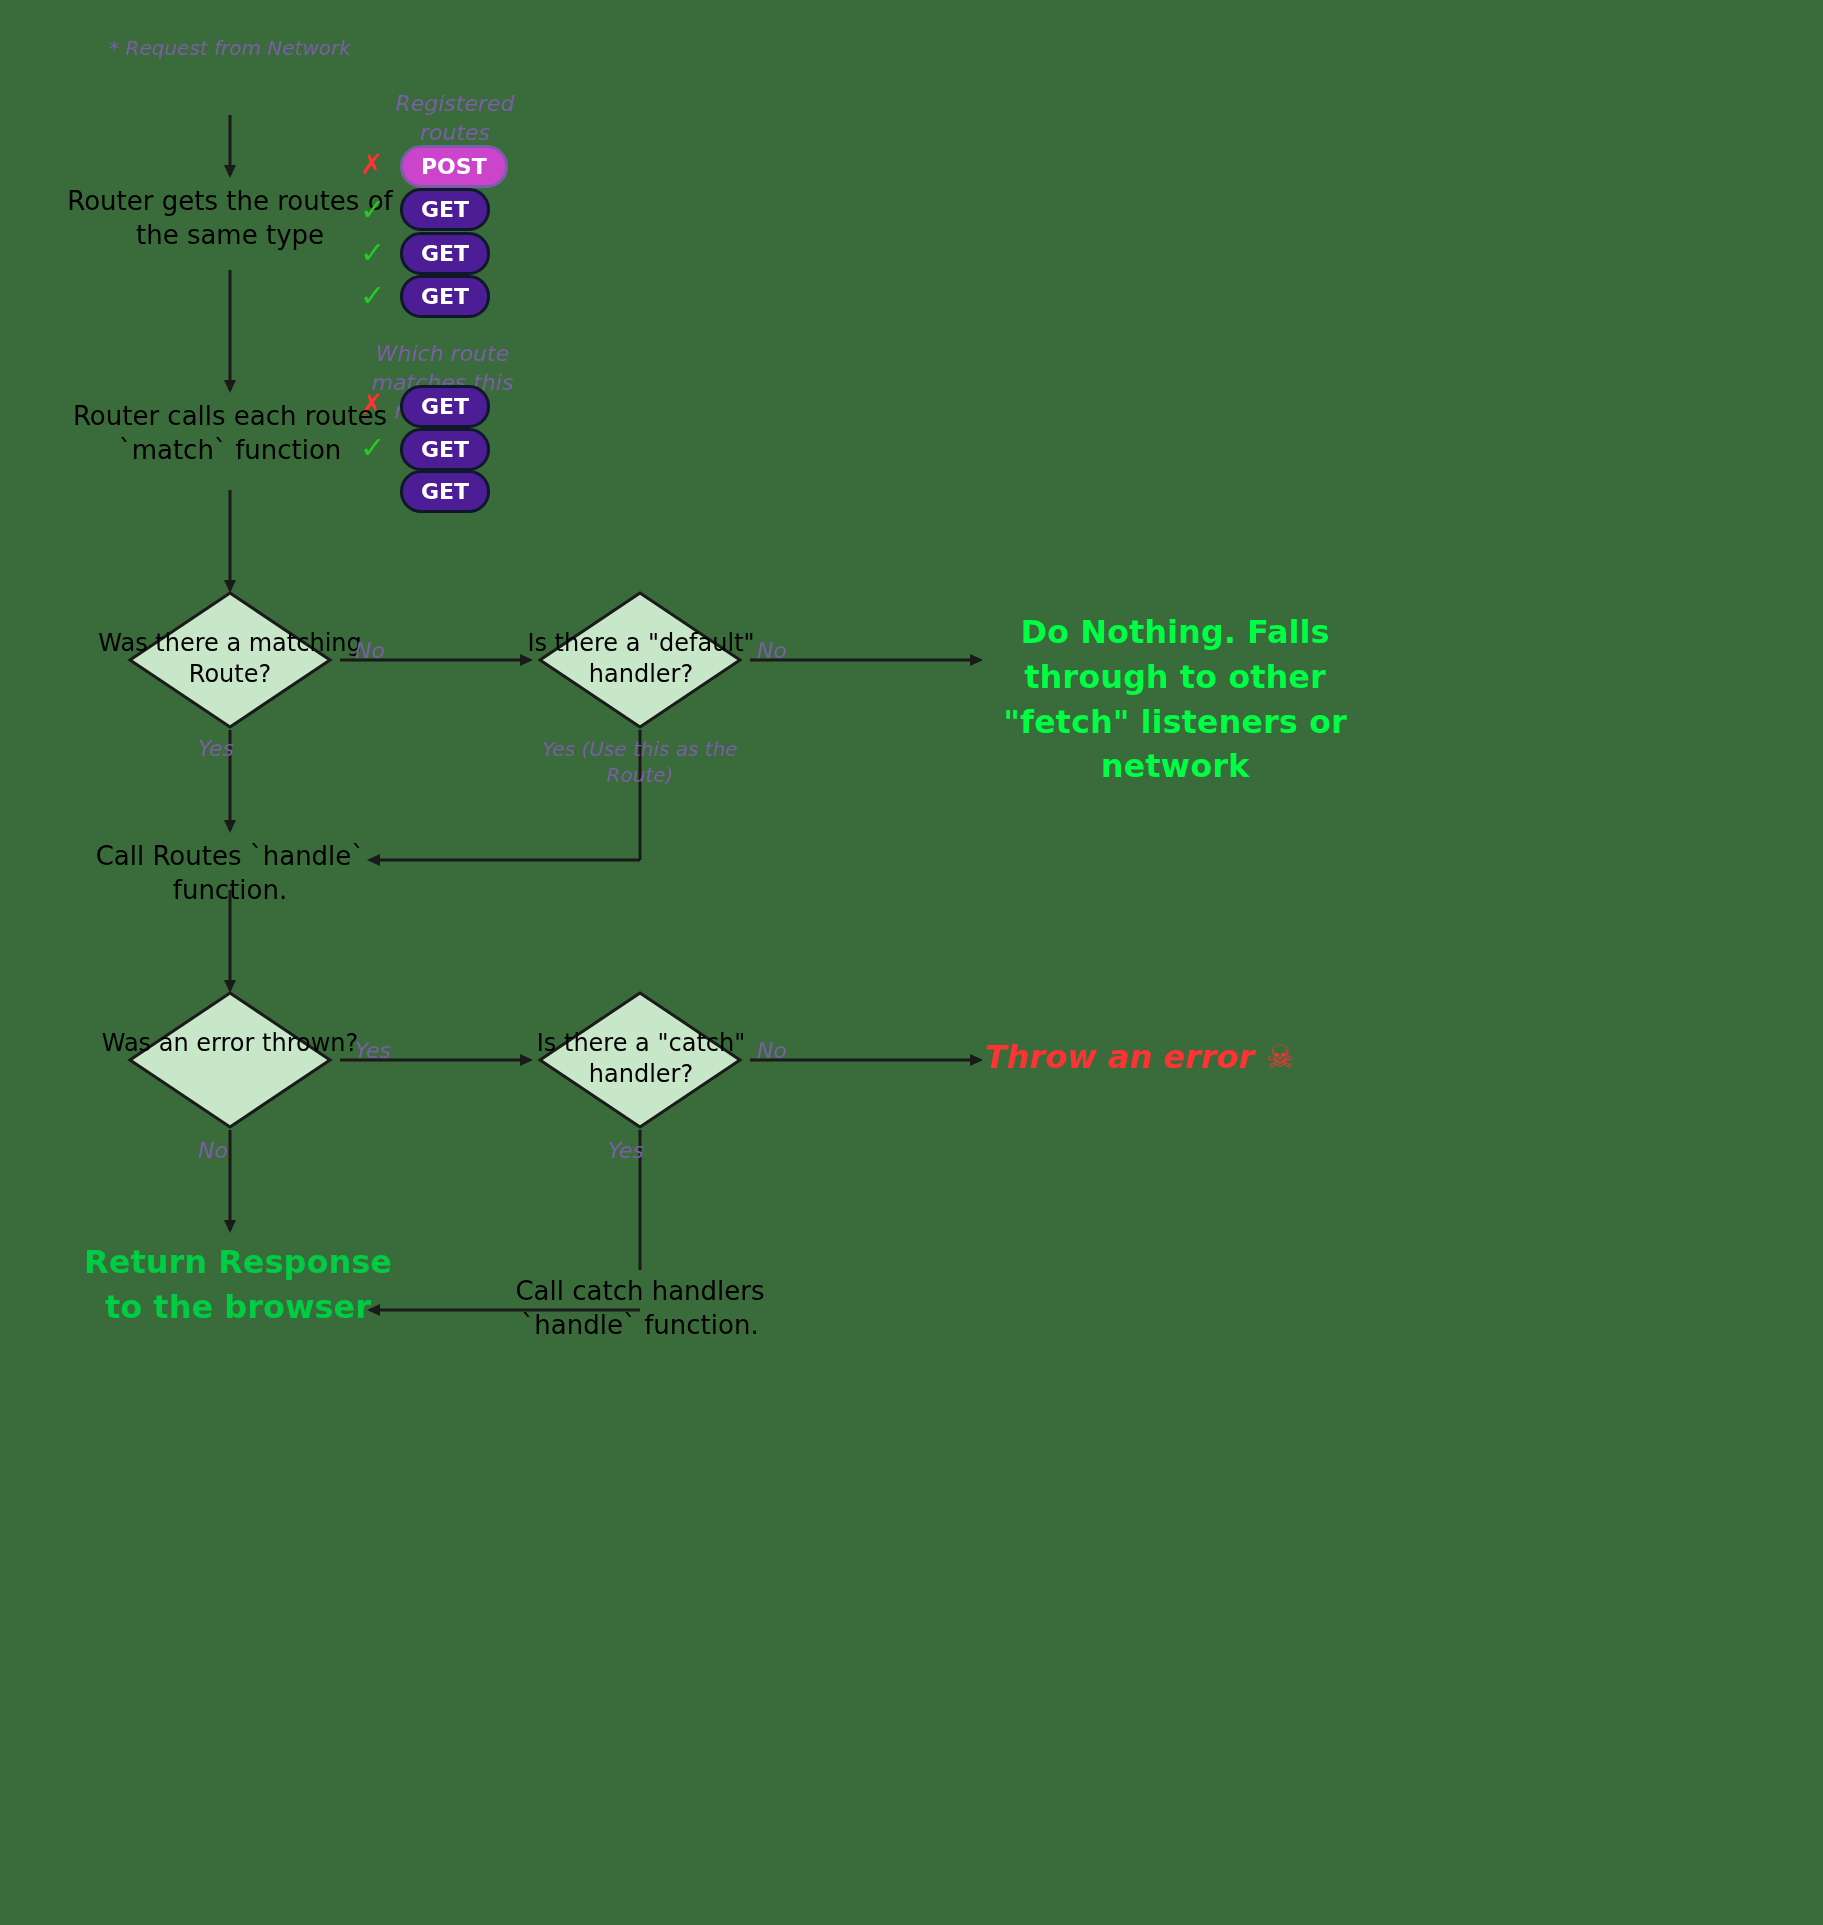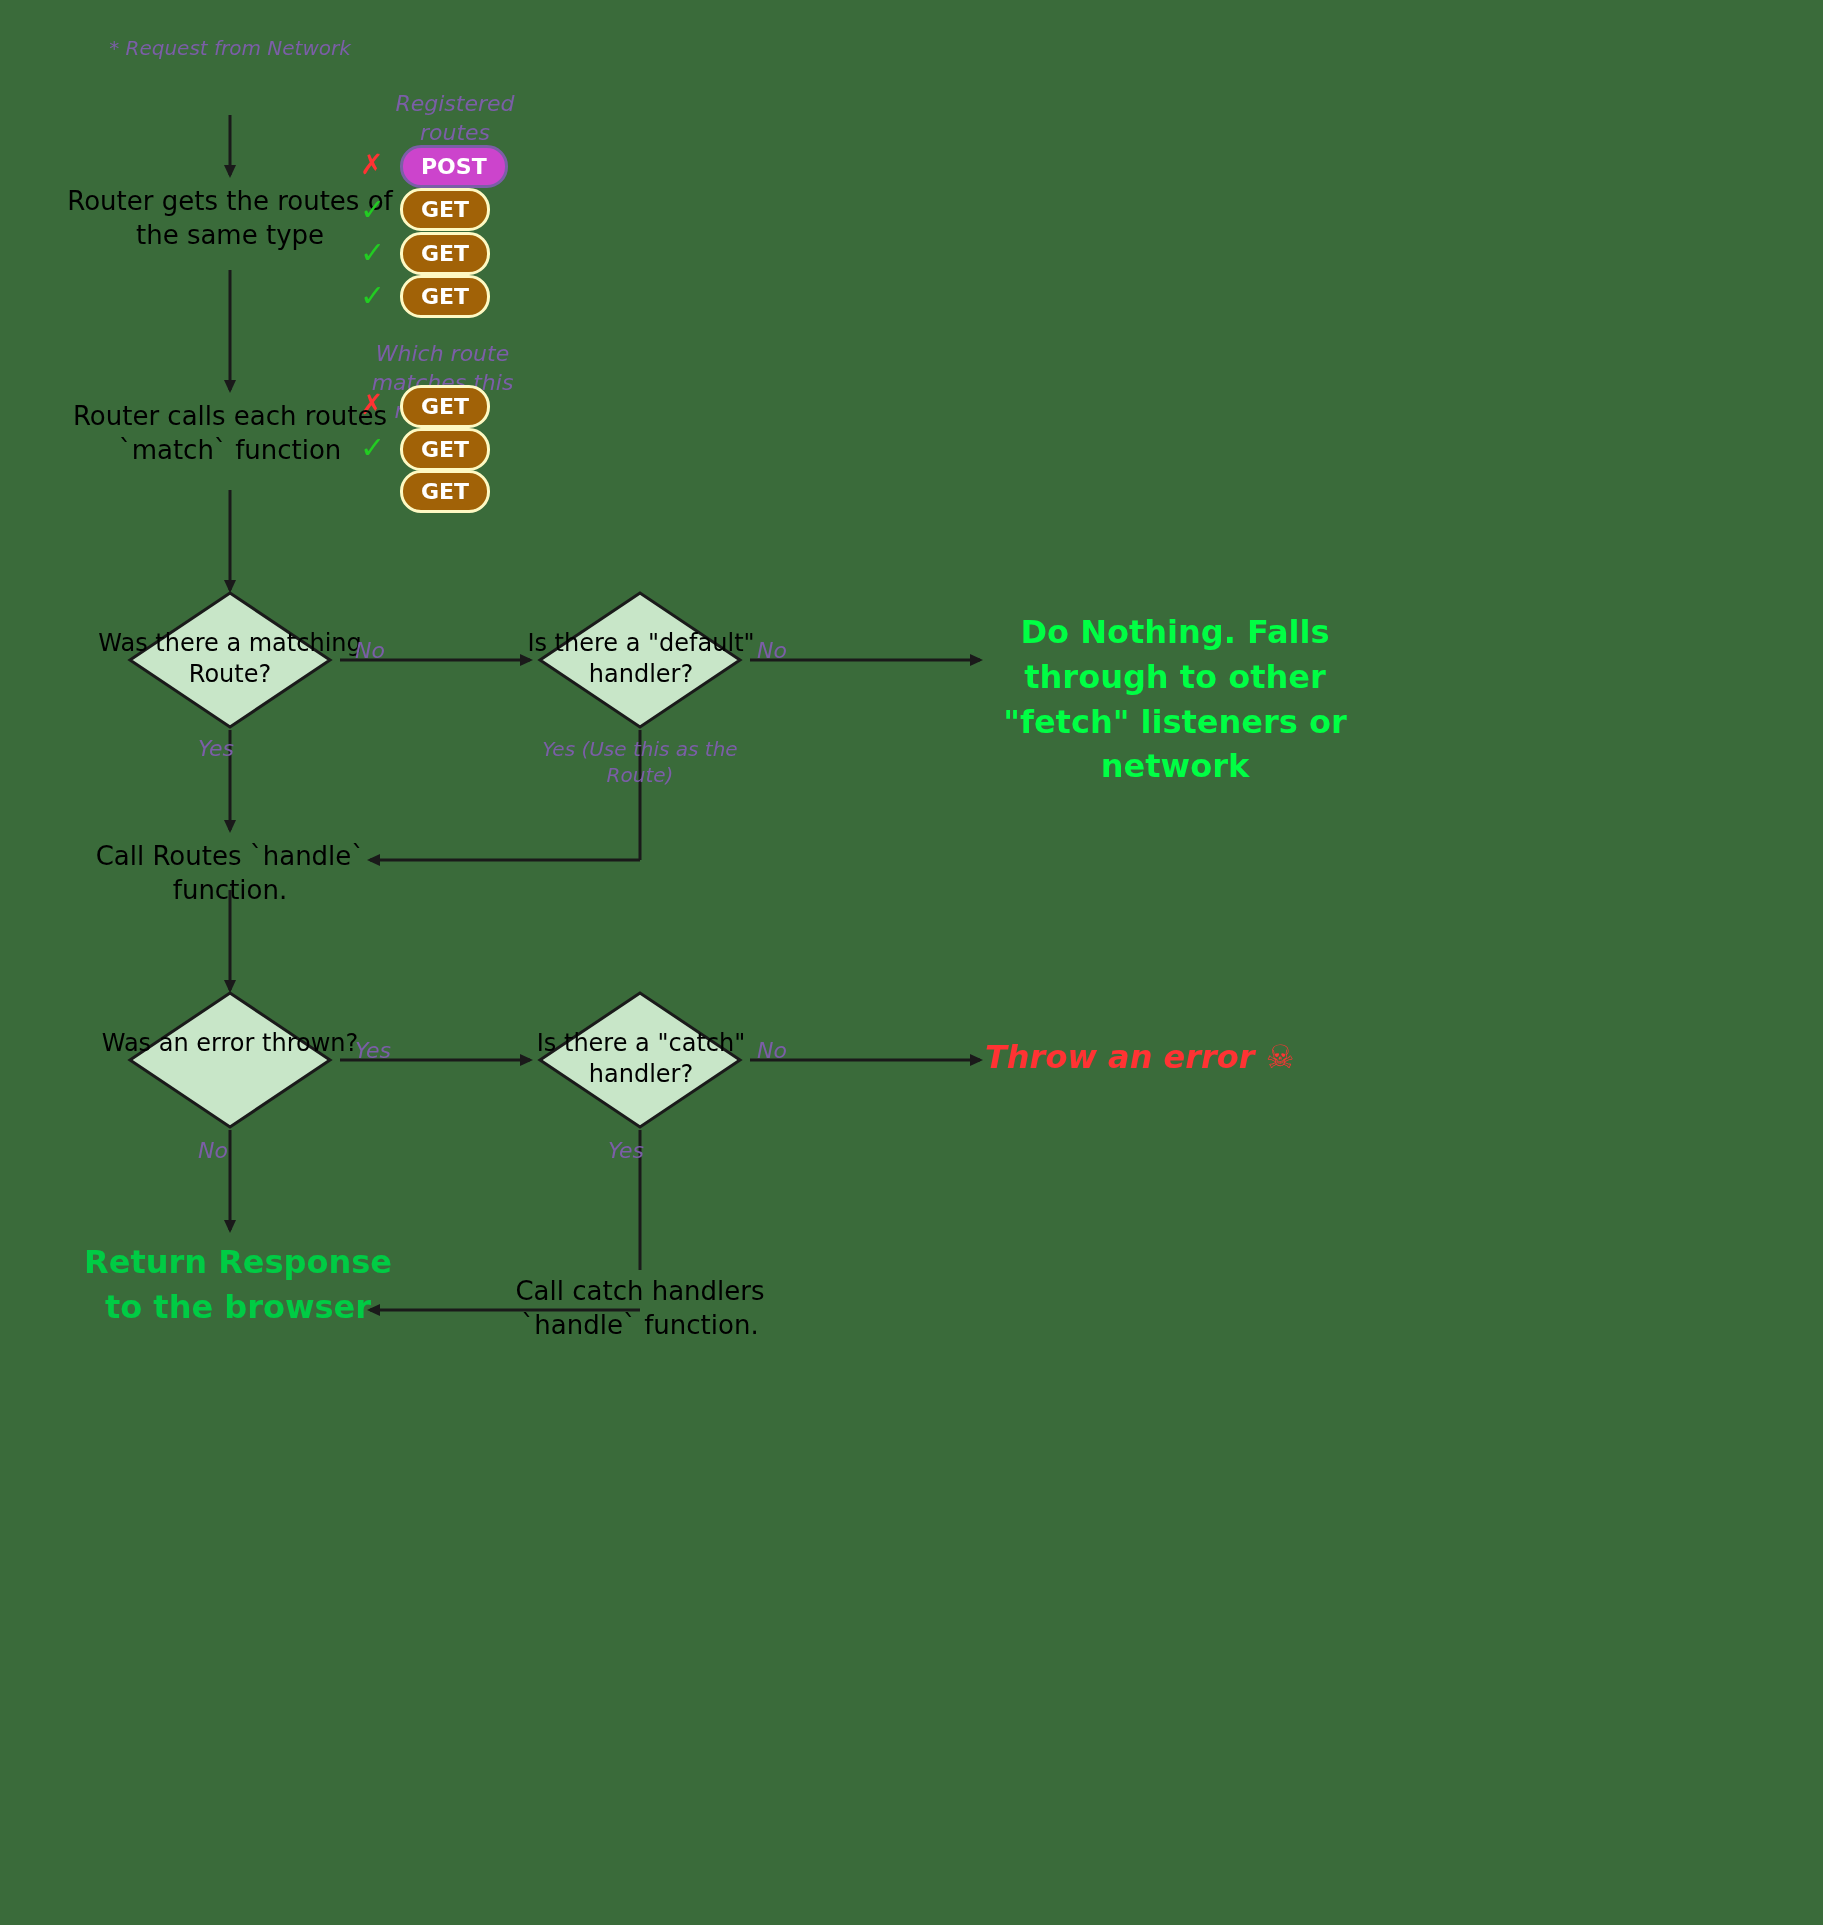--- a/index.html
+++ b/index.html
@@ -62,23 +62,23 @@
       text-align: center;
     }
 
     .badge-post {
       background: #cc44cc;
       color: #fff;
       border: 3px solid #7b5ea7;
     }
 
     .badge-get {
-      background: #a16207;
+      background: #4c1d95;
       color: #fff;
-      border: 3px solid #fef9c3;
+      border: 3px solid #0f172a;
     }
 
     .check-green {
       color: #22cc22;
       font-size: 30px;
       position: absolute;
     }
 
     .cross-red {
       color: #ff3333;

